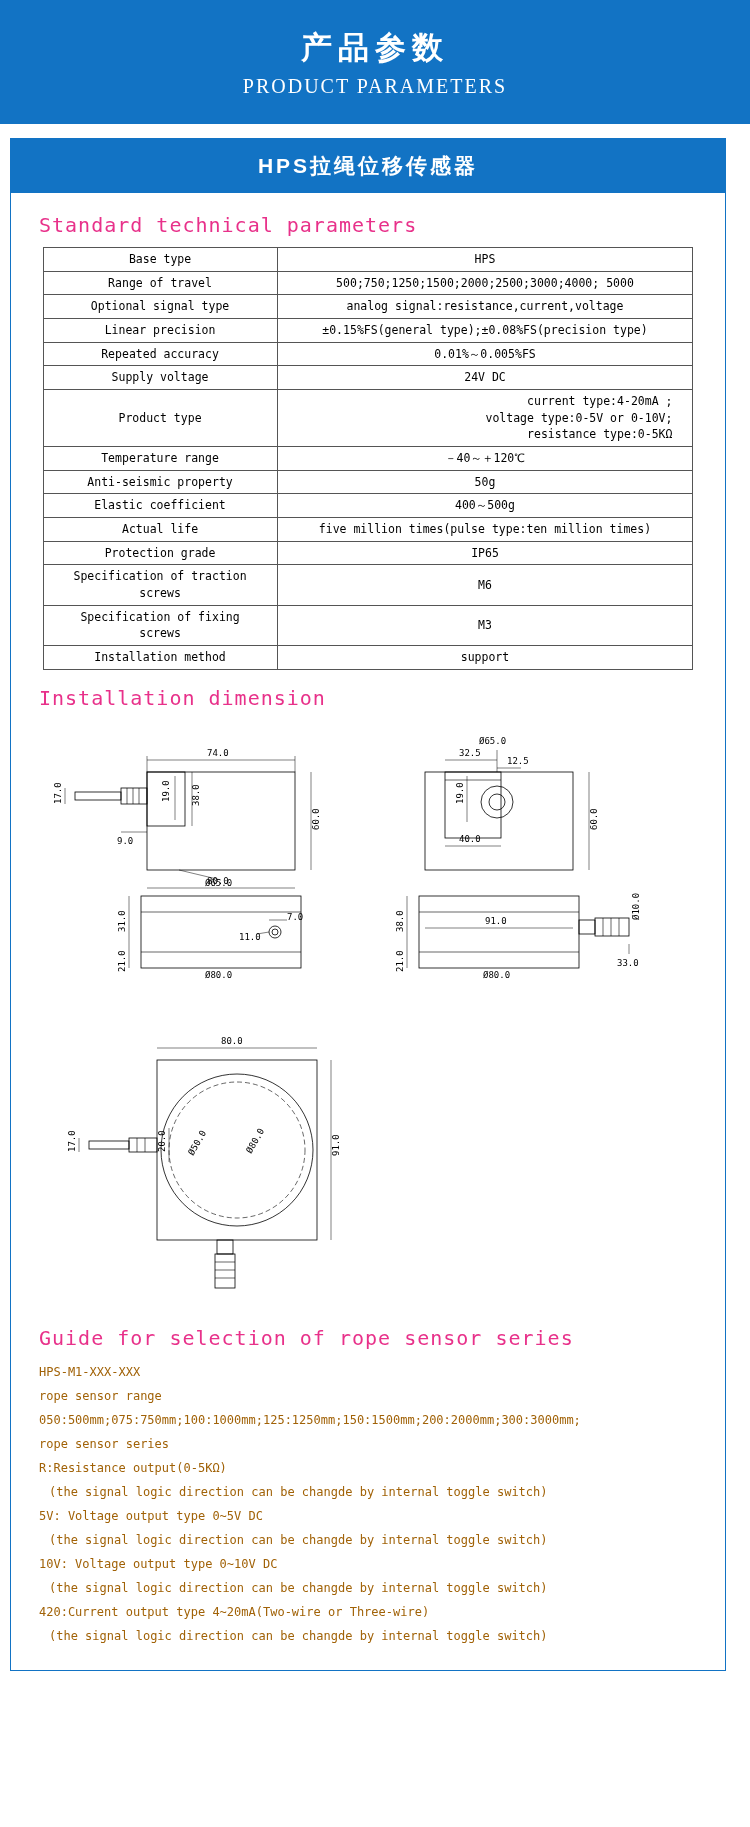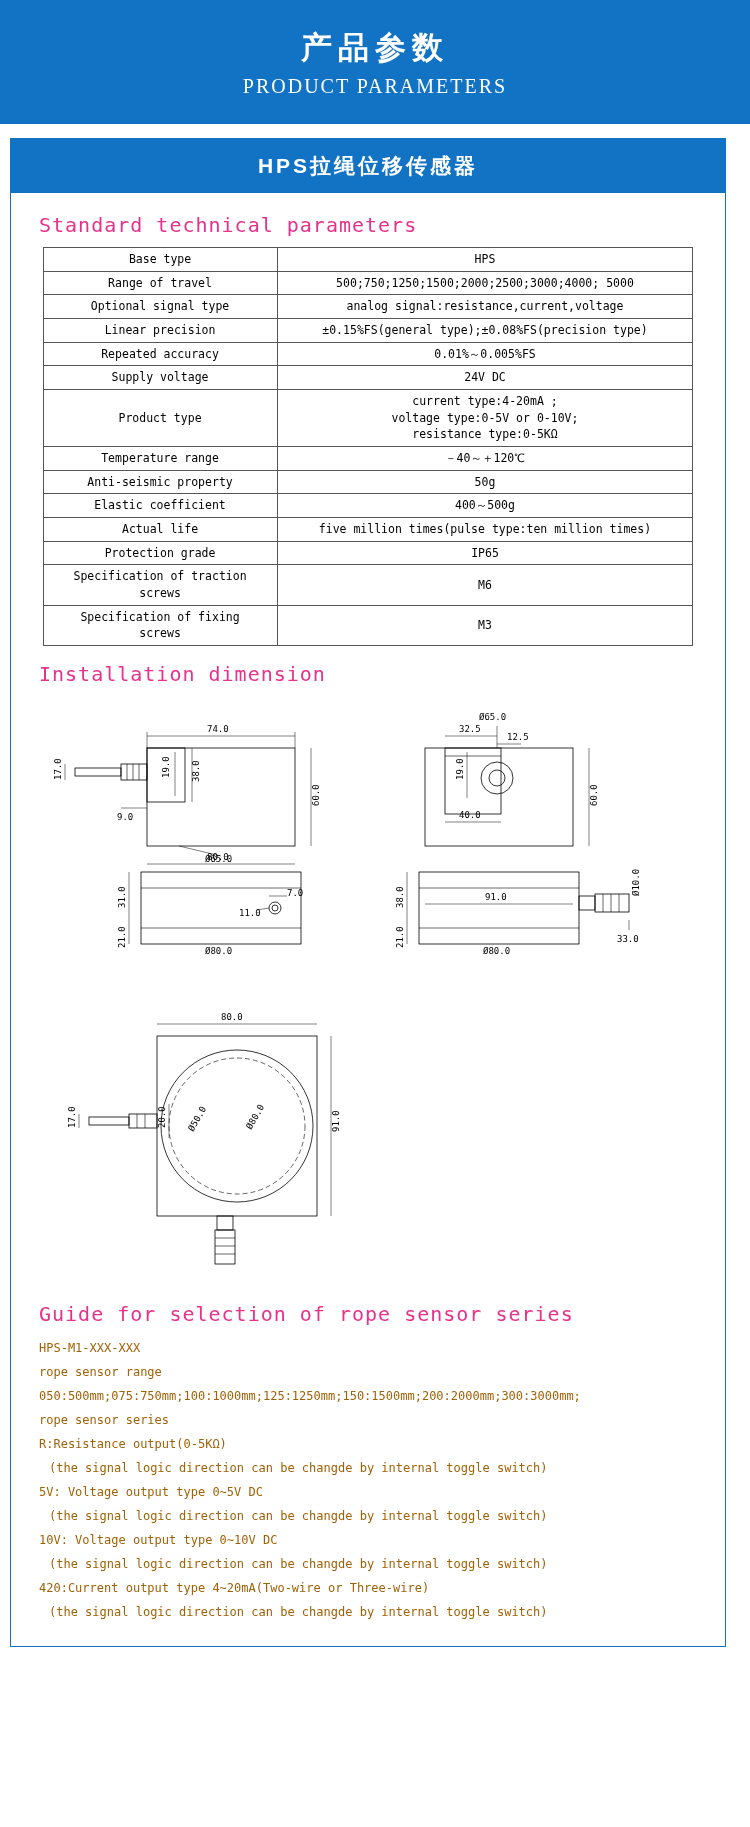--- a/index.html
+++ b/index.html
@@ -70,21 +70,21 @@
     font-size: 11.5px;
     color: #000;
   }
   table.spec td {
     border: 1px solid #555;
     padding: 3px 20px;
     text-align: center;
     line-height: 1.45;
   }
   table.spec td.label { width: 36%; }
-  table.spec td.multi { text-align: center; }
+  table.spec td.multi { text-align: right; }
 
   
   .draw-wrap { width: 100%; }
   svg { display: block; margin: 0 auto; }
   .ln { stroke: #000; stroke-width: 0.8; fill: none; }
   .ln-thin { stroke: #000; stroke-width: 0.6; fill: none; }
   .dash { stroke: #000; stroke-width: 0.6; fill: none; stroke-dasharray: 5 3; }
   .dim { stroke: #000; stroke-width: 0.5; fill: none; }
   .tx { font-family: "DejaVu Sans Mono", monospace; font-size: 9px; fill: #000; }
 
@@ -169,20 +169,24 @@
             <td class="label">Protection grade</td>
             <td>IP65</td>
           </tr>
         <tr>
             <td class="label">Specification of traction screws</td>
             <td>M6</td>
           </tr>
         <tr>
             <td class="label">Specification of fixing screws</td>
             <td>M3</td>
+          </tr>
+        <tr>
+            <td class="label">Installation method</td>
+            <td>support</td>
           </tr>
       </tbody>
     </table>
 
     <div class="section-title">Installation dimension</div>
 
     <div class="draw-wrap">
 
       <svg width="690" height="300" viewBox="0 0 690 300">
 

